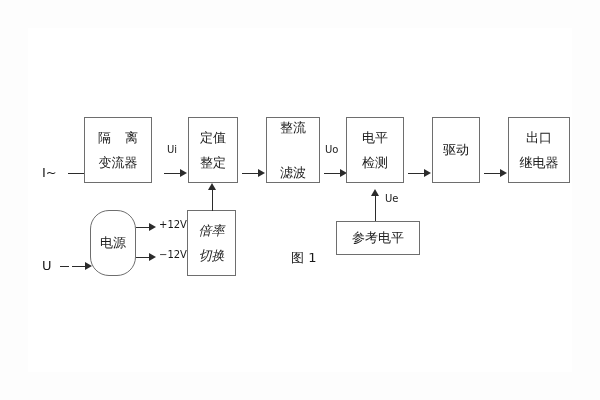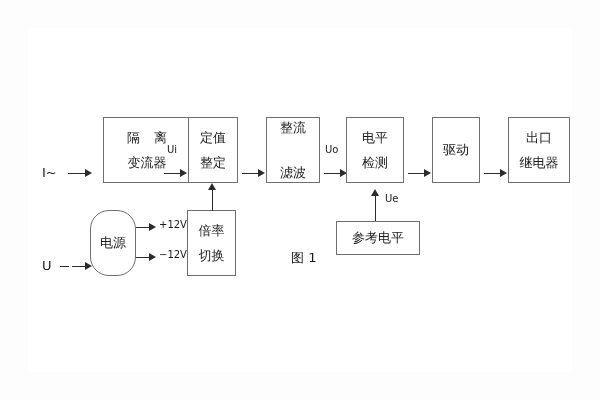--- a/index.html
+++ b/index.html
@@ -91,21 +91,21 @@
 <body>
 
 <div id="canvas">
   <div id="diagram-surface">
 
     <div class="label" style="left:14px; top:138px;">I~</div>
 
     <div class="hline" style="left:40px; top:145px; width:18px;"></div>
     <div class="arrow-r" style="left:57px; top:141px;"></div>
 
-    <div class="block wide-gap" style="left:75px; top:89px; width:88px; height:66px;">
+    <div class="block wide-gap" style="left:56px; top:89px; width:68px; height:66px;">
       <span class="ln">隔 离</span>
       <span class="ln">变流器</span>
     </div>
 
     <div class="label small" style="left:139px; top:117px;">Ui</div>
     <div class="hline" style="left:136px; top:145px; width:17px;"></div>
     <div class="arrow-r" style="left:152px; top:141px;"></div>
 
     <div class="block" style="left:160px; top:89px; width:50px; height:66px;">
       <span class="ln">定值</span>
@@ -154,21 +154,21 @@
     </div>
 
     <div class="hline" style="left:108px; top:199px; width:14px;"></div>
     <div class="arrow-r" style="left:121px; top:195px;"></div>
     <div class="label small" style="left:131px; top:192px;">+12V</div>
 
     <div class="hline" style="left:108px; top:229px; width:14px;"></div>
     <div class="arrow-r" style="left:121px; top:225px;"></div>
     <div class="label small" style="left:131px; top:222px;">−12V</div>
 
-    <div class="block" style="left:159px; top:182px; width:49px; height:66px;">
+    <div class="block" style="left:159px; top:182px; width:49px; height:66px;font-style:italic;">
       <span class="ln">倍率</span>
       <span class="ln">切换</span>
     </div>
 
     <div class="vline" style="left:184px; top:162px; height:21px;"></div>
     <div class="arrow-u" style="left:180px; top:155px;"></div>
 
     <div class="block single" style="left:308px; top:193px; width:84px; height:34px;">
       <span class="ln">参考电平</span>
     </div>

